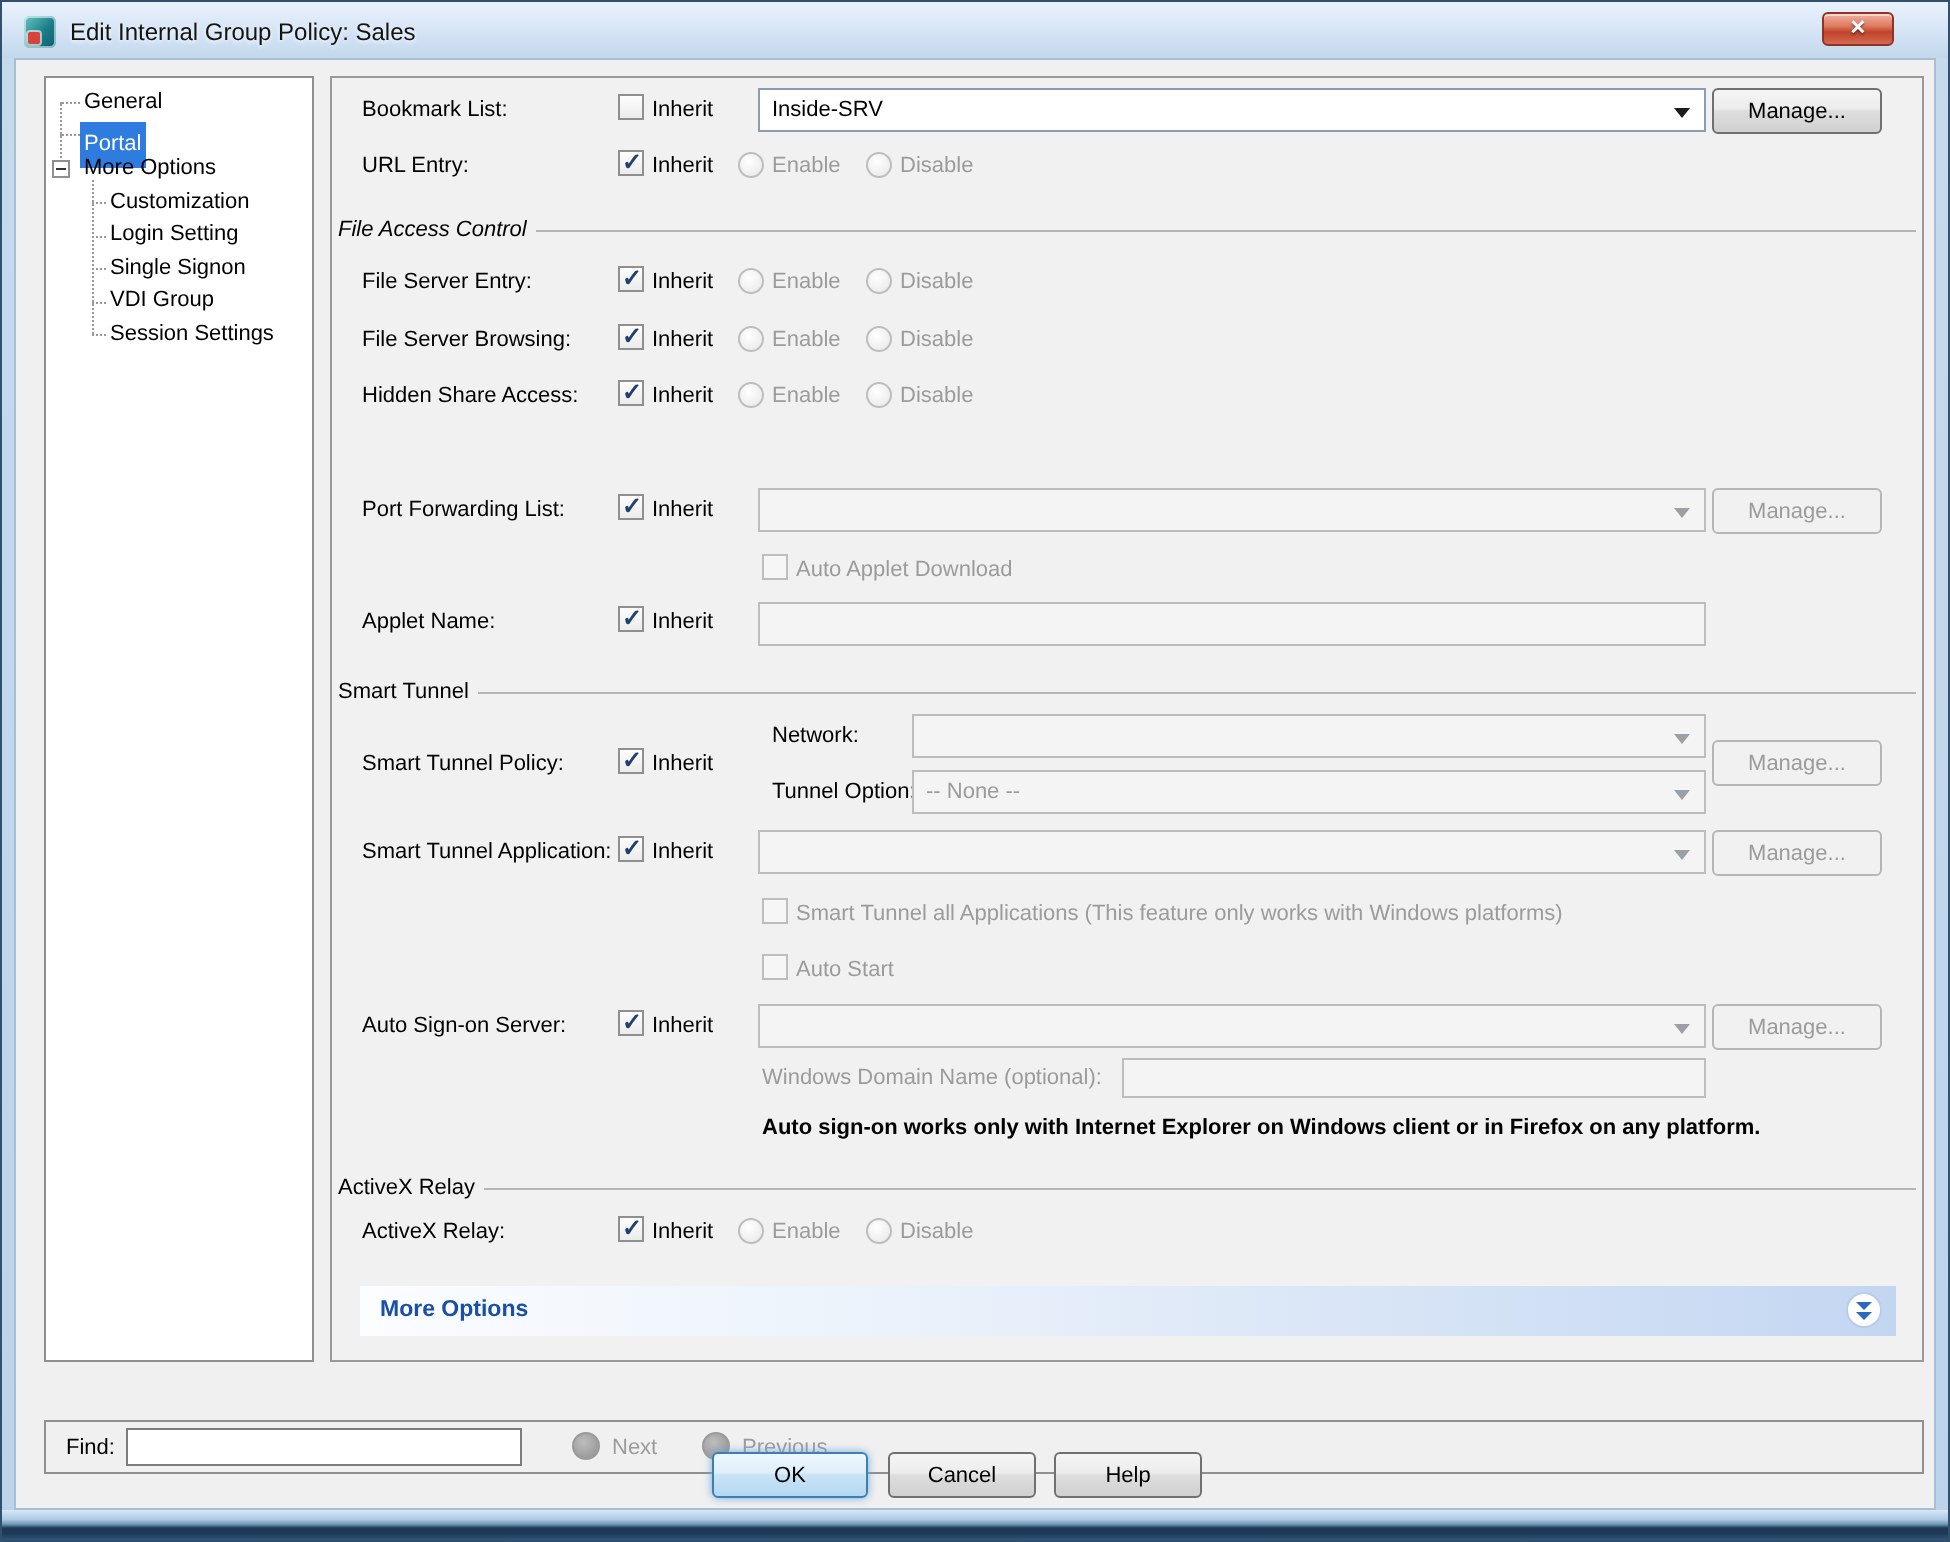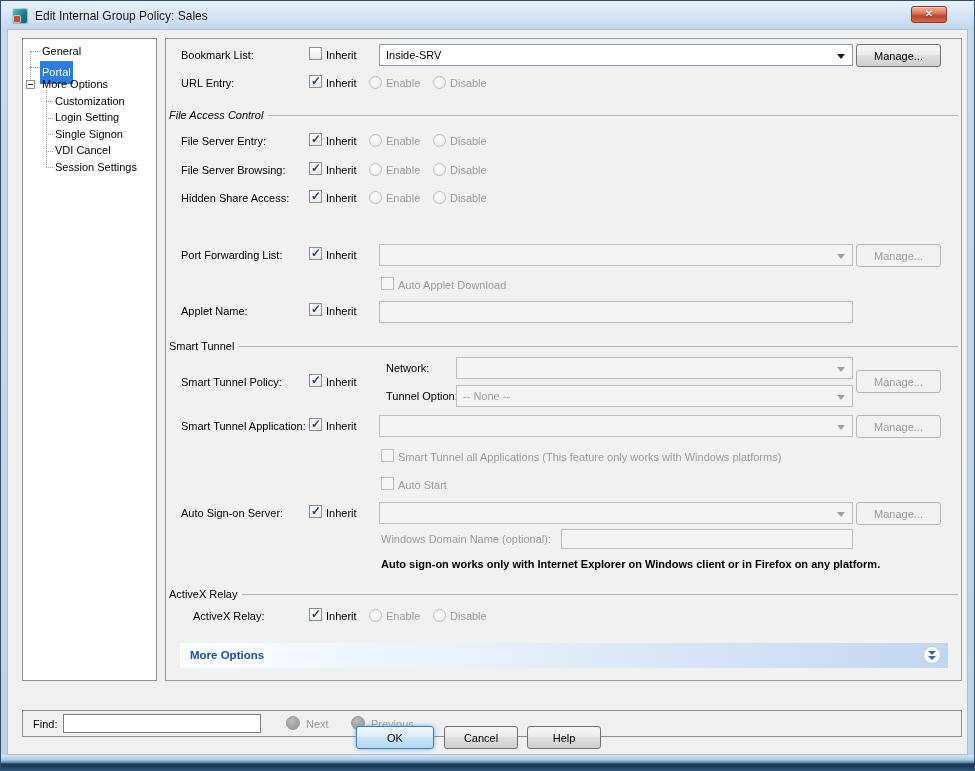--- a/index.html
+++ b/index.html
@@ -128,21 +128,21 @@
     <div class="hline" style="left:23px; top:95px; width:7px;"></div>
     <div class="hline" style="left:23px; top:112px; width:7px;"></div>
     <div class="hline" style="left:23px; top:128px; width:7px;"></div>
 
     <div class="titem" style="left:19px; top:6px;">General</div>
     <div class="titem sel" style="left:17px; top:22px;">Portal</div>
     <div class="titem" style="left:19px; top:39px;">More Options</div>
     <div class="titem" style="left:32px; top:56px;">Customization</div>
     <div class="titem" style="left:32px; top:72px;">Login Setting</div>
     <div class="titem" style="left:32px; top:89px;">Single Signon</div>
-    <div class="titem" style="left:32px; top:105px;">VDI Cancel</div>
+    <div class="titem" style="left:32px; top:105px;">VDI Group</div>
     <div class="titem" style="left:32px; top:122px;">Session Settings</div>
   </div>
 
   <div class="form-panel">
 
     <span class="flabel" style="left:15px; top:10px;">Bookmark List:</span>
     <span class="cb" style="left:143px; top:8px;"></span>
     <span class="flabel" style="left:160px; top:10px;">Inherit</span>
     <div class="combo" style="left:213px; top:5px; width:474px;">
       <span class="val">Inside-SRV</span>
@@ -254,21 +254,21 @@
     <span class="flabel dis" style="left:215px; top:494px;">Windows Domain Name (optional):</span>
     <input class="tinput" style="left: 395px; top: 490px; width: 292px; height: 20px;" disabled="">
 
     <span class="flabel note" style="left:215px; top:519px;">Auto sign-on works only with Internet Explorer on Windows client or in Firefox on any platform.</span>
 
     <div class="sect" style="top:549px;">
       <span>ActiveX Relay</span>
         <i></i>
     </div>
 
-    <span class="flabel" style="left:27px; top:571px;">ActiveX Relay:</span>
+    <span class="flabel" style="left:15px; top:571px;">ActiveX Relay:</span>
     <span class="cb checked" style="left:143px; top:569px;"></span>
     <span class="flabel" style="left:160px; top:571px;">Inherit</span>
     <span class="radio" style="left:203px; top:570px;"></span>
     <span class="flabel dis" style="left:220px; top:571px;">Enable</span>
     <span class="radio" style="left:267px; top:570px;"></span>
     <span class="flabel dis" style="left:284px; top:571px;">Disable</span>
 
     <div class="moreopt">
       <span class="mo-label">More Options</span>
       <span class="chev"></span>

